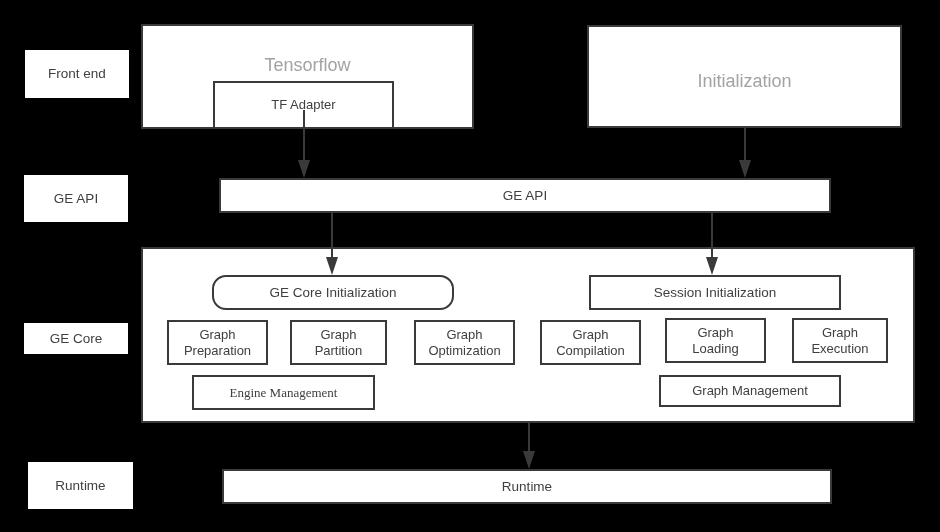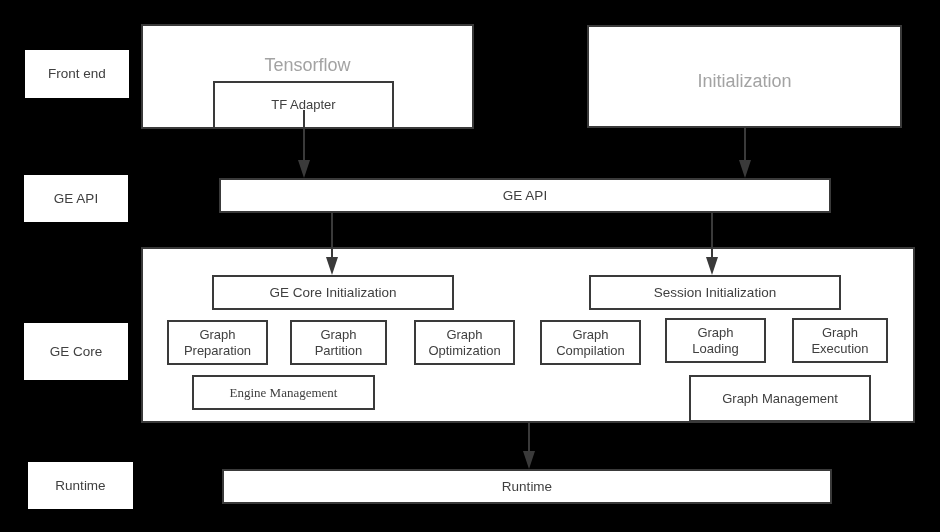--- a/index.html
+++ b/index.html
@@ -61,21 +61,21 @@
 <div id="stage">
 
   <div class="box lane-label" style="left:25px; top:50px; width:104px; height:48px;">
     <span>Front end</span>
   </div>
 
   <div class="box lane-label" style="left:24px; top:175px; width:104px; height:47px;">
     <span>GE API</span>
   </div>
 
-  <div class="box lane-label" style="left:24px; top:323px; width:104px; height:57px;">
+  <div class="box lane-label" style="left:24px; top:323px; width:104px; height:31px;">
     <span>GE Core</span>
   </div>
 
   <div class="box lane-label" style="left:28px; top:462px; width:105px; height:47px;">
     <span>Runtime</span>
   </div>
 
   <div class="container" style="left:141px; top:24px; width:333px; height:105px;"></div>
   <div class="title-text" style="left:141px; top:55px; width:333px;">Tensorflow</div>
 
@@ -85,21 +85,21 @@
 
   <div class="container" style="left:587px; top:25px; width:315px; height:103px;"></div>
   <div class="title-text" style="left:587px; top:71px; width:315px;">Initialization</div>
 
   <div class="box node" style="left:219px; top:178px; width:612px; height:35px; font-size:13.5px;">
     <span>GE API</span>
   </div>
 
   <div class="container" style="left:141px; top:247px; width:774px; height:176px;"></div>
 
-  <div class="box node" style="left:212px; top:275px; width:242px; height:35px; font-size:13.5px;">
+  <div class="box node" style="left:212px; top:275px; width:242px; height:35px; font-size:13.5px;border-radius:14px;">
     <span>GE Core Initialization</span>
   </div>
 
   <div class="box node" style="left:589px; top:275px; width:252px; height:35px; font-size:13.5px;">
     <span>Session Initialization</span>
   </div>
 
   <div class="box node" style="left:167px; top:320px; width:101px; height:45px;">
     <span>Graph
 Preparation</span>
@@ -128,21 +128,21 @@
   <div class="box node" style="left:792px; top:318px; width:96px; height:45px;">
     <span>Graph
 Execution</span>
   </div>
 
   <div class="box node" style="left:192px; top:375px; width:183px; height:35px;font-family:Liberation Serif, serif;">
     <span>Engine Management</span>
   </div>
 
 
-  <div class="box node" style="left:689px; top:375px; width:182px; height:47px;text-align:center;">
+  <div class="box node" style="left:659px; top:375px; width:182px; height:32px;text-align:center;">
     <span>Graph Management</span>
   </div>
 
   <div class="box node" style="left:222px; top:469px; width:610px; height:35px; font-size:13.5px;">
     <span>Runtime</span>
   </div>
 
   <div class="arrow" style="left:294px; top:110px; width:20px; height:70px;">
     <svg width="20" height="70" viewBox="0 0 20 70">
       <line x1="10" y1="0" x2="10" y2="60" stroke="#3a3a3a" stroke-width="2"></line>

